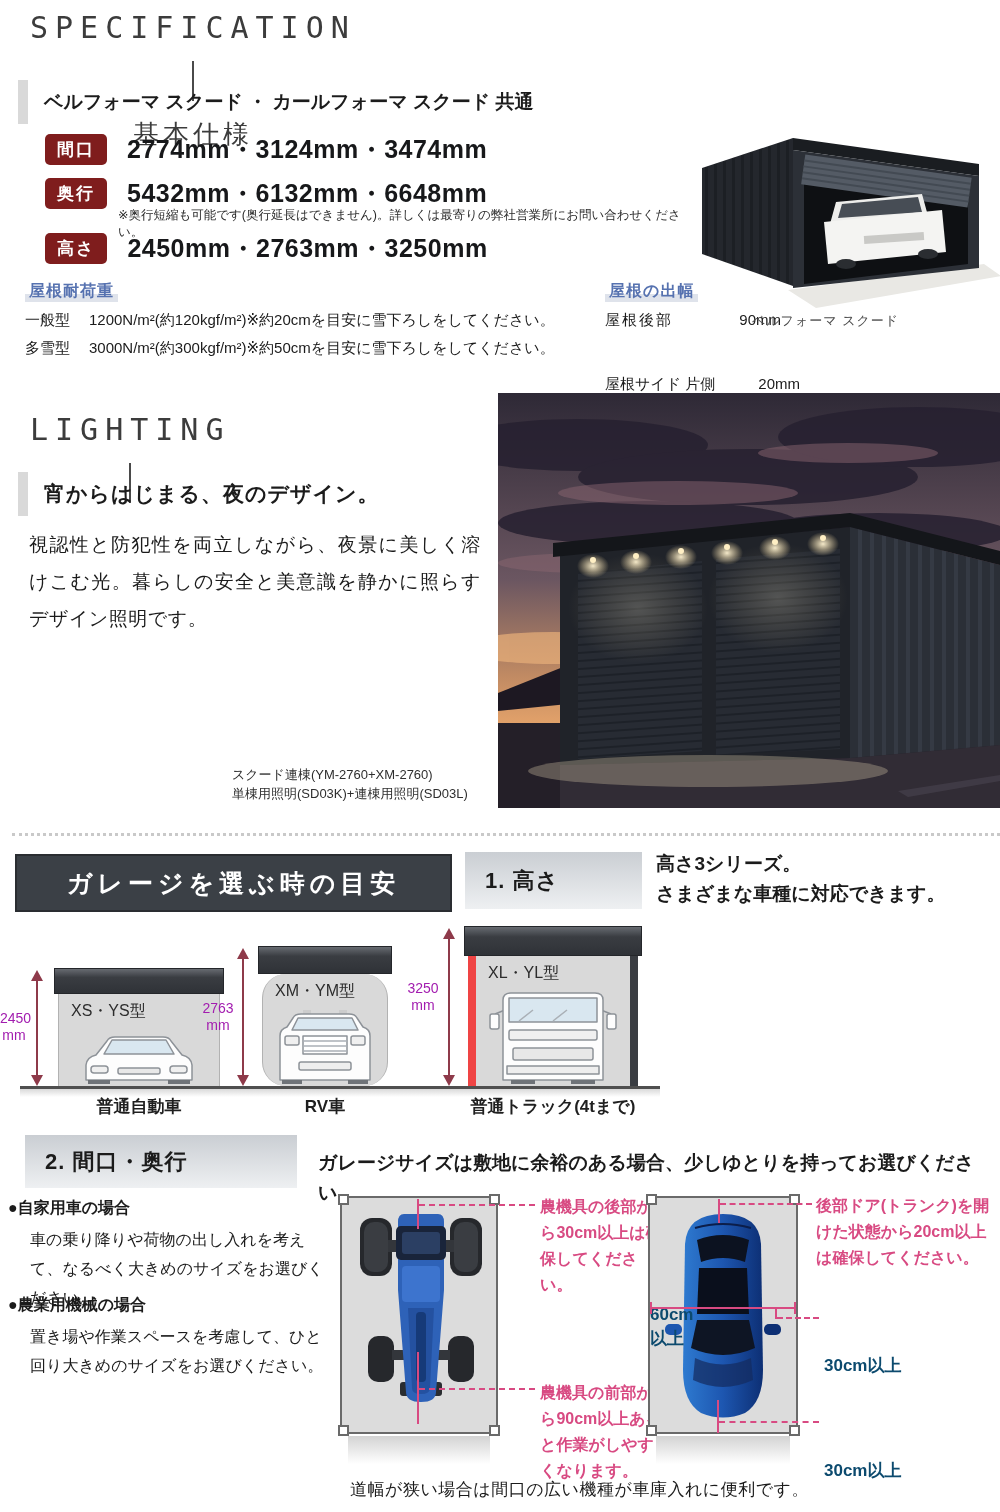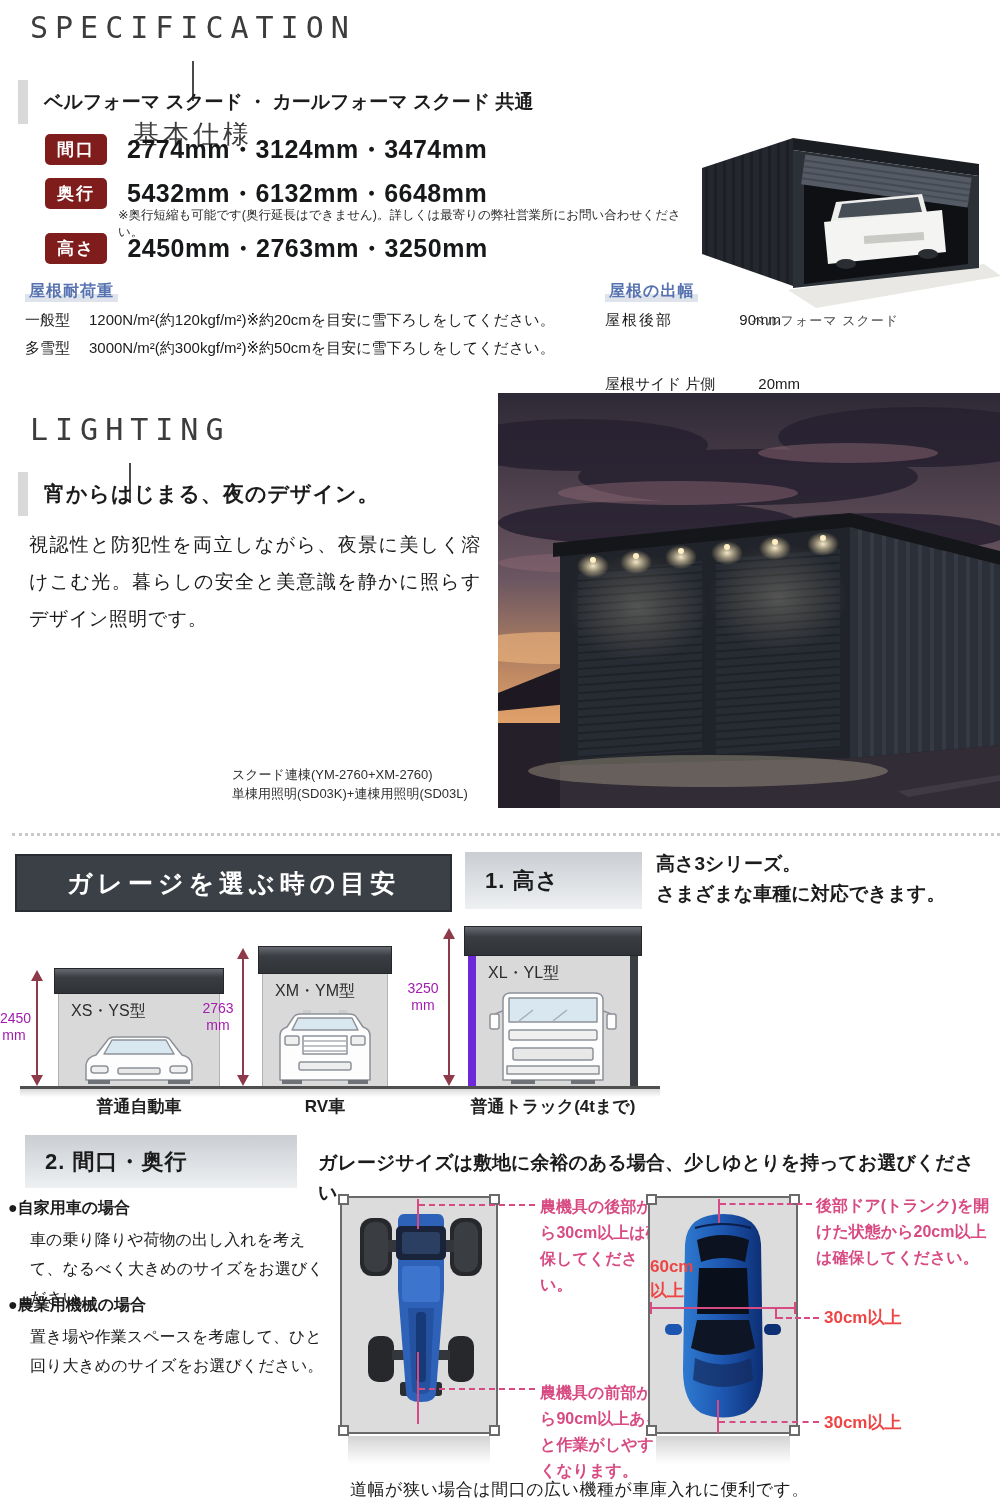--- a/index.html
+++ b/index.html
@@ -62,34 +62,34 @@
   .ground-line { background:#4f4f4f; height:3px; }
   .ground-shadow { height:8px; background:linear-gradient(#d9d9d9, rgba(217,217,217,0)); }
   .hgar { position:absolute; }
   .hgar .shutter {
     background:linear-gradient(#676b71, #3a3d42 35%, #2f3237);
     border:1px solid #24262a; margin:0 -4px; position:relative; z-index:1;
   }
   .hgar .interior {
     background:#d9d9d9; border-left:1px solid #b2b2b2; border-right:1px solid #b2b2b2; position:relative;
   }
-  .hgar .interior.framed { border-left:8px solid #6d28d9; border-right:8px solid #3a3d42; }
+  .hgar .interior.framed { border-left:8px solid #ef4444; border-right:8px solid #3a3d42; }
   .model-label { position:absolute; top:7px; left:12px; font-size:16px; color:#2c2c2c; white-space:nowrap; }
   .veh { position:absolute; bottom:2px; left:50%; transform:translateX(-50%); }
   .veh-caption { font-size:17px; font-weight:bold; color:#1f1f1f; text-align:center; }
   .hlabel { font-size:14px; color:#a21caf; text-align:center; line-height:17px; }
 
   
   .tgar { position:absolute; background:#dcdcdc; border:2px solid #6a6a6a; }
   .corner {
     position:absolute; width:11px; height:11px; background:#fff; border:2px solid #6a6a6a;
   }
   .apron { background:linear-gradient(#d3d3d3, rgba(211,211,211,0)); }
   .pink-note { color:#d84a82; font-size:16px; line-height:26px; font-weight:bold; }
-  .pink-meas { color:#ef4444; font-size:17px; line-height:24px; font-weight:bold; white-space:nowrap; }
+  .pink-meas { color:#0c4a6e; font-size:17px; line-height:24px; font-weight:bold; white-space:nowrap;margin-top:48px; }
   .pink-meas.wrap { white-space:normal; }
   .vline { background:#d84a82; width:2px; }
   .hline { background:#d84a82; height:2px; }
   .hdash { border-top:2px dashed #d84a82; height:0; }
 
   .bullet-head { font-size:16px; font-weight:bold; color:#1b1b1b; }
   .bullet-body { font-size:16px; line-height:29px; color:#1b1b1b; }
   .footnote { font-size:17px; color:#1b1b1b; letter-spacing:0.5px; }
 </style>
 </head>
@@ -285,21 +285,21 @@
           <rect x="38" y="38" width="42" height="6" rx="2" fill="#e8e8e8"></rect>
           <rect x="8" y="50" width="22" height="4" fill="#6f7378" stroke="none"></rect>
           <rect x="88" y="50" width="22" height="4" fill="#6f7378" stroke="none"></rect>
         </g>
       </svg>
     </div>
   </div>
 
   <div class="hgar" style="left:262px; top:946px; width:126px;">
     <div class="shutter" style="height:28px;"></div>
-    <div class="interior" style="height:112px;">
+    <div class="interior" style="height:112px;border-radius:24px;">
       <span class="model-label">XM・YM型</span>
       <svg class="veh" width="104" height="74" viewBox="0 0 104 74">
         <g stroke="#8d9298" stroke-width="1.5" fill="#fdfdfd" stroke-linejoin="round">
           <rect x="30" y="0" width="8" height="4" fill="#cccccc" stroke="none"></rect>
           <rect x="66" y="0" width="8" height="4" fill="#cccccc" stroke="none"></rect>
           <path d="M7,70 L7,26 Q7,19 14,17 L20,8 Q22,4 28,4 L76,4 Q82,4 84,8 L90,17 Q97,19 97,26 L97,70 Z"></path>
           <path d="M25,8 L79,8 L85,20 L19,20 Z" fill="#d9e7f0"></path>
           <rect x="12" y="26" width="14" height="9" rx="2" fill="#f0f0f0"></rect>
           <rect x="78" y="26" width="14" height="9" rx="2" fill="#f0f0f0"></rect>
           <rect x="30" y="26" width="44" height="18" fill="#ffffff"></rect>

